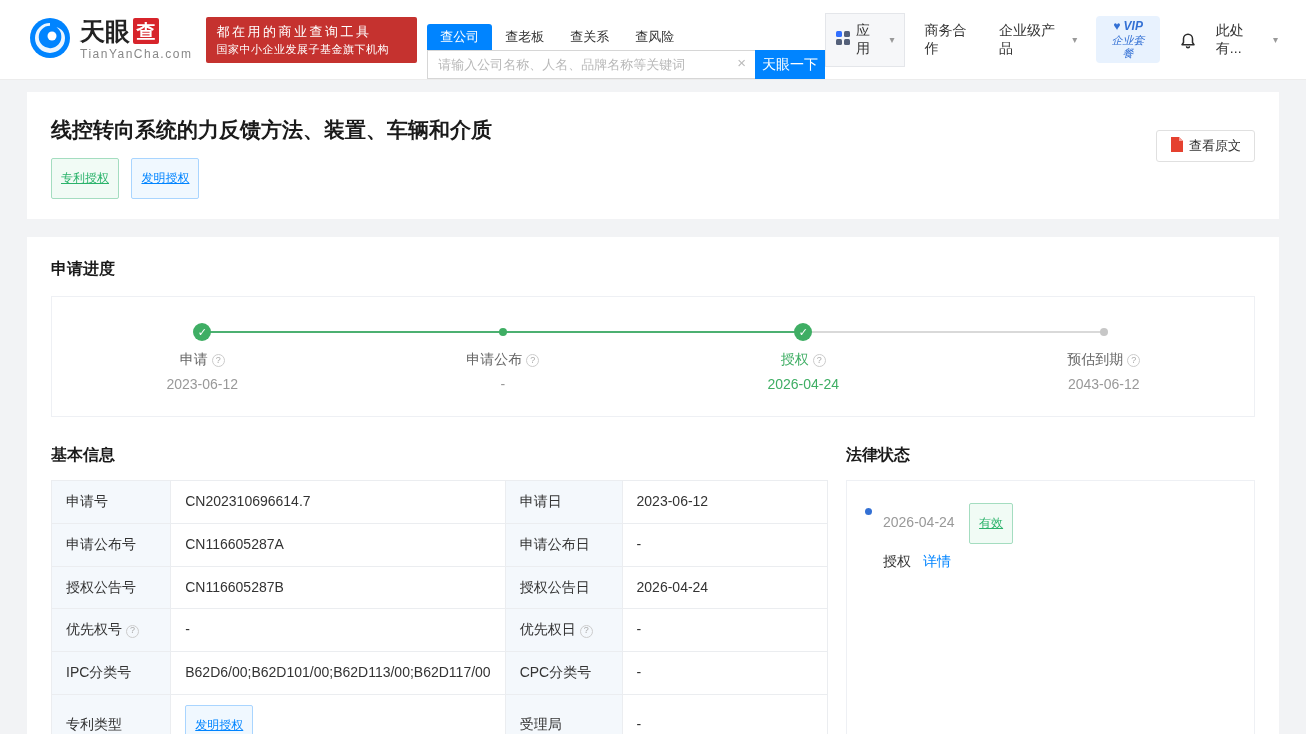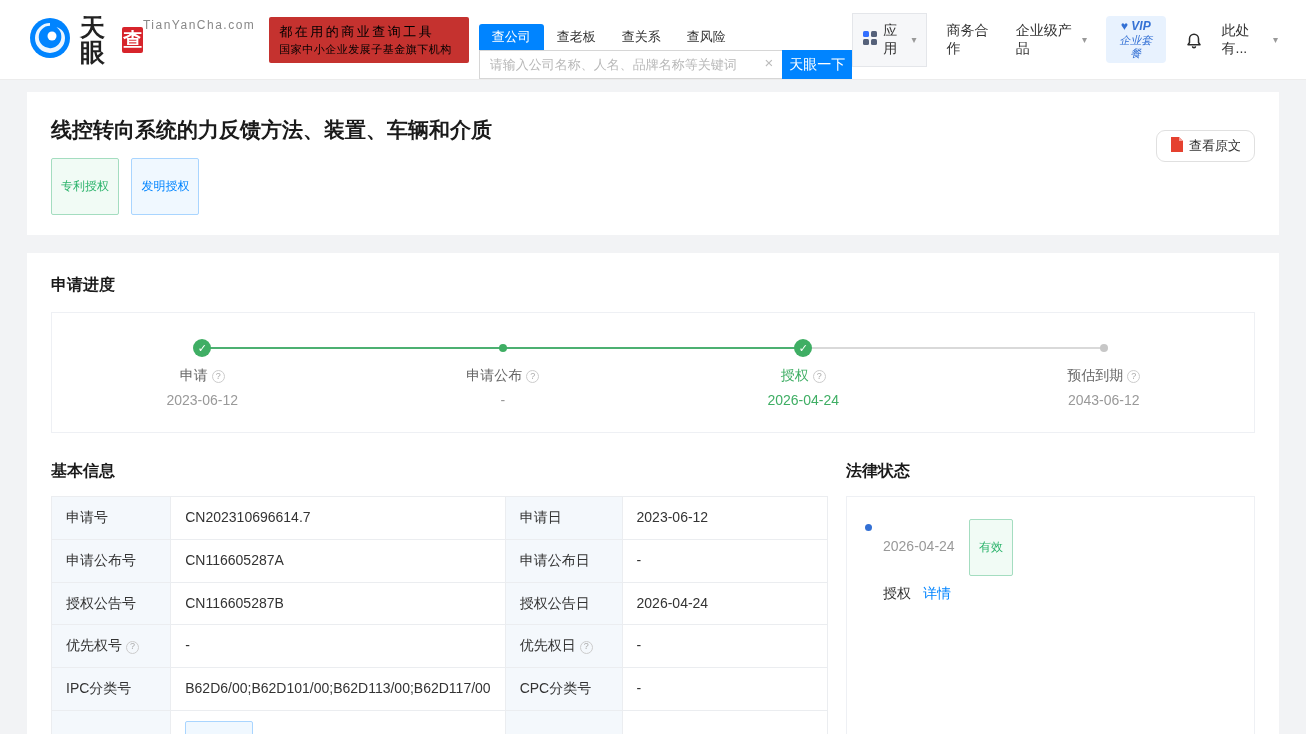--- a/index.html
+++ b/index.html
@@ -2,25 +2,25 @@
 <html><head>
 <meta charset="utf-8">
 <style>
   * { box-sizing: border-box; margin: 0; padding: 0; }
   html,body { width:1306px; height:734px; overflow:hidden; }
   body { font-family:"Liberation Sans","DejaVu Sans",sans-serif; background:#f2f3f5; color:#333; }
 
   
   .header { height:80px; background:#fff; border-bottom:1px solid #ececec; display:flex; align-items:center; padding:0 28px; }
   .logo { display:flex; align-items:center; gap:8px; cursor:pointer; }
-  .logo-text { display:flex; flex-direction:row; }
+  .logo-text { display:flex; flex-direction:column; }
   .logo-brand { display:flex; align-items:center; font-weight:bold; font-size:25px; color:#222; line-height:1; }
   .logo-cha { display:inline-flex; align-items:center; justify-content:center; width:26px; height:26px; background:#d7242b; color:#fff; font-size:19px; margin-left:3px; border-radius:2px; }
   .logo-domain { font-size:12px; color:#888; letter-spacing:1.5px; margin-top:3px; }
-  .slogan-box { margin-left:14px; width:212px; height:46px; background:#c5322f; color:#000000; display:flex; flex-direction:column; justify-content:center; padding:0 10px; border-radius:2px; }
+  .slogan-box { margin-left:14px; width:212px; height:46px; background:#c5322f; color:#ffffff; display:flex; flex-direction:column; justify-content:center; padding:0 10px; border-radius:2px; }
   .slogan-line1 { font-size:13px; letter-spacing:2.5px; line-height:1.5; }
   .slogan-line2 { font-size:11px; letter-spacing:0.5px; line-height:1.4; }
 
   .search-wrap { margin-left:10px; width:400px; }
   .search-tabs { display:flex;margin-top:24px; }
   .search-tab { font-size:13px; padding:4px 13px; color:#333; cursor:pointer; }
   .search-tab.active { background:#0084ff; color:#fff; border-radius:3px 3px 0 0; }
   .search-row { display:flex; height:29px; }
   .search-input-wrap { position:relative; flex:1; }
   .search-input-wrap input { width:100%; height:100%; border:1px solid #d6d6d6; border-right:none; padding:0 28px 0 10px; font-size:13px; color:#333; outline:none; }
@@ -36,25 +36,25 @@
   .vip-line1 { color:#3370d4; font-size:12px; font-weight:bold; font-style:italic; line-height:1.2; }
   .vip-line2 { color:#3370d4; font-size:11px; font-style:italic; line-height:1.2; }
   .bell { cursor:pointer; display:flex; align-items:center; }
   .user-menu { font-size:14px; color:#333; display:flex; align-items:center; gap:4px; cursor:pointer; }
 
   
   .main { padding:12px 27px 0; }
   .card { background:#fff; }
   .card-title-block { position:relative; padding:24px 24px 20px; margin-bottom:18px; }
   .patent-title { font-size:21px; font-weight:bold; color:#1a1a1a; margin-bottom:14px; }
-  .tag { display:inline-block; font-size:12px; padding:18px 9px; border-radius:2px; line-height:1.6; }
+  .tag { display:inline-block; font-size:12px; padding:10px 9px; border-radius:2px; line-height:1.6;text-decoration:underline; }
   .tag + .tag { margin-left:8px; }
   .tag-green { color:#2bb36b; background:#f1fbf5; border:1px solid #a4ddc0; }
   .tag-blue { color:#0084ff; background:#f0f8ff; border:1px solid #a9d5ff; }
-  .view-original { position:absolute; right:24px; top:38px; display:flex; align-items:center; gap:6px; background:#fff; border:1px solid #e0e0e0; border-radius:9px; padding:6px 13px; font-size:13px; color:#333; cursor:pointer; }
+  .view-original { position:absolute; right:24px; top:38px; display:flex; align-items:center; gap:6px; background:#fff; border:1px solid #e0e0e0; border-radius:3px; padding:6px 13px; font-size:13px; color:#333; cursor:pointer; }
 
   .card-body { padding:22px 24px; min-height:620px; }
   .section-title { font-size:16px; font-weight:bold; color:#1a1a1a; }
 
   
   .timeline-box { margin-top:16px; border:1px solid #eef0f4; padding:26px 0 24px; }
   .tl-track { position:relative; height:18px; }
   .tl-line { position:absolute; top:8px; height:2px; }
   .tl-line.green { left:12.5%; width:50%; background:#4cb071; }
   .tl-line.gray { left:62.5%; width:25%; background:#d9d9d9; }

